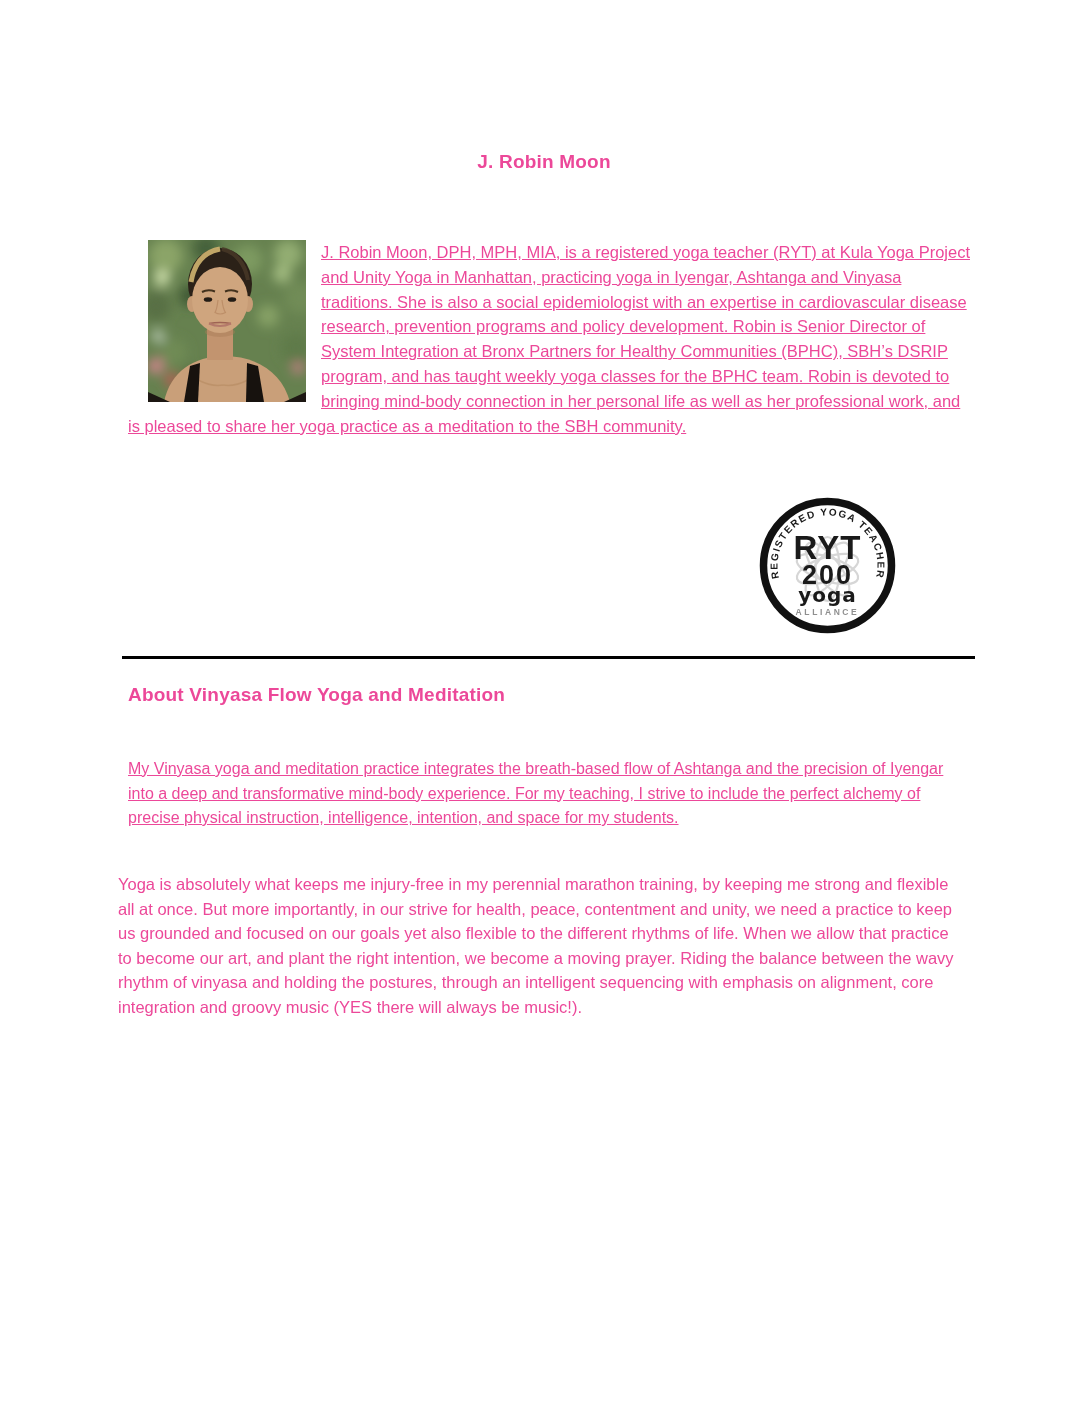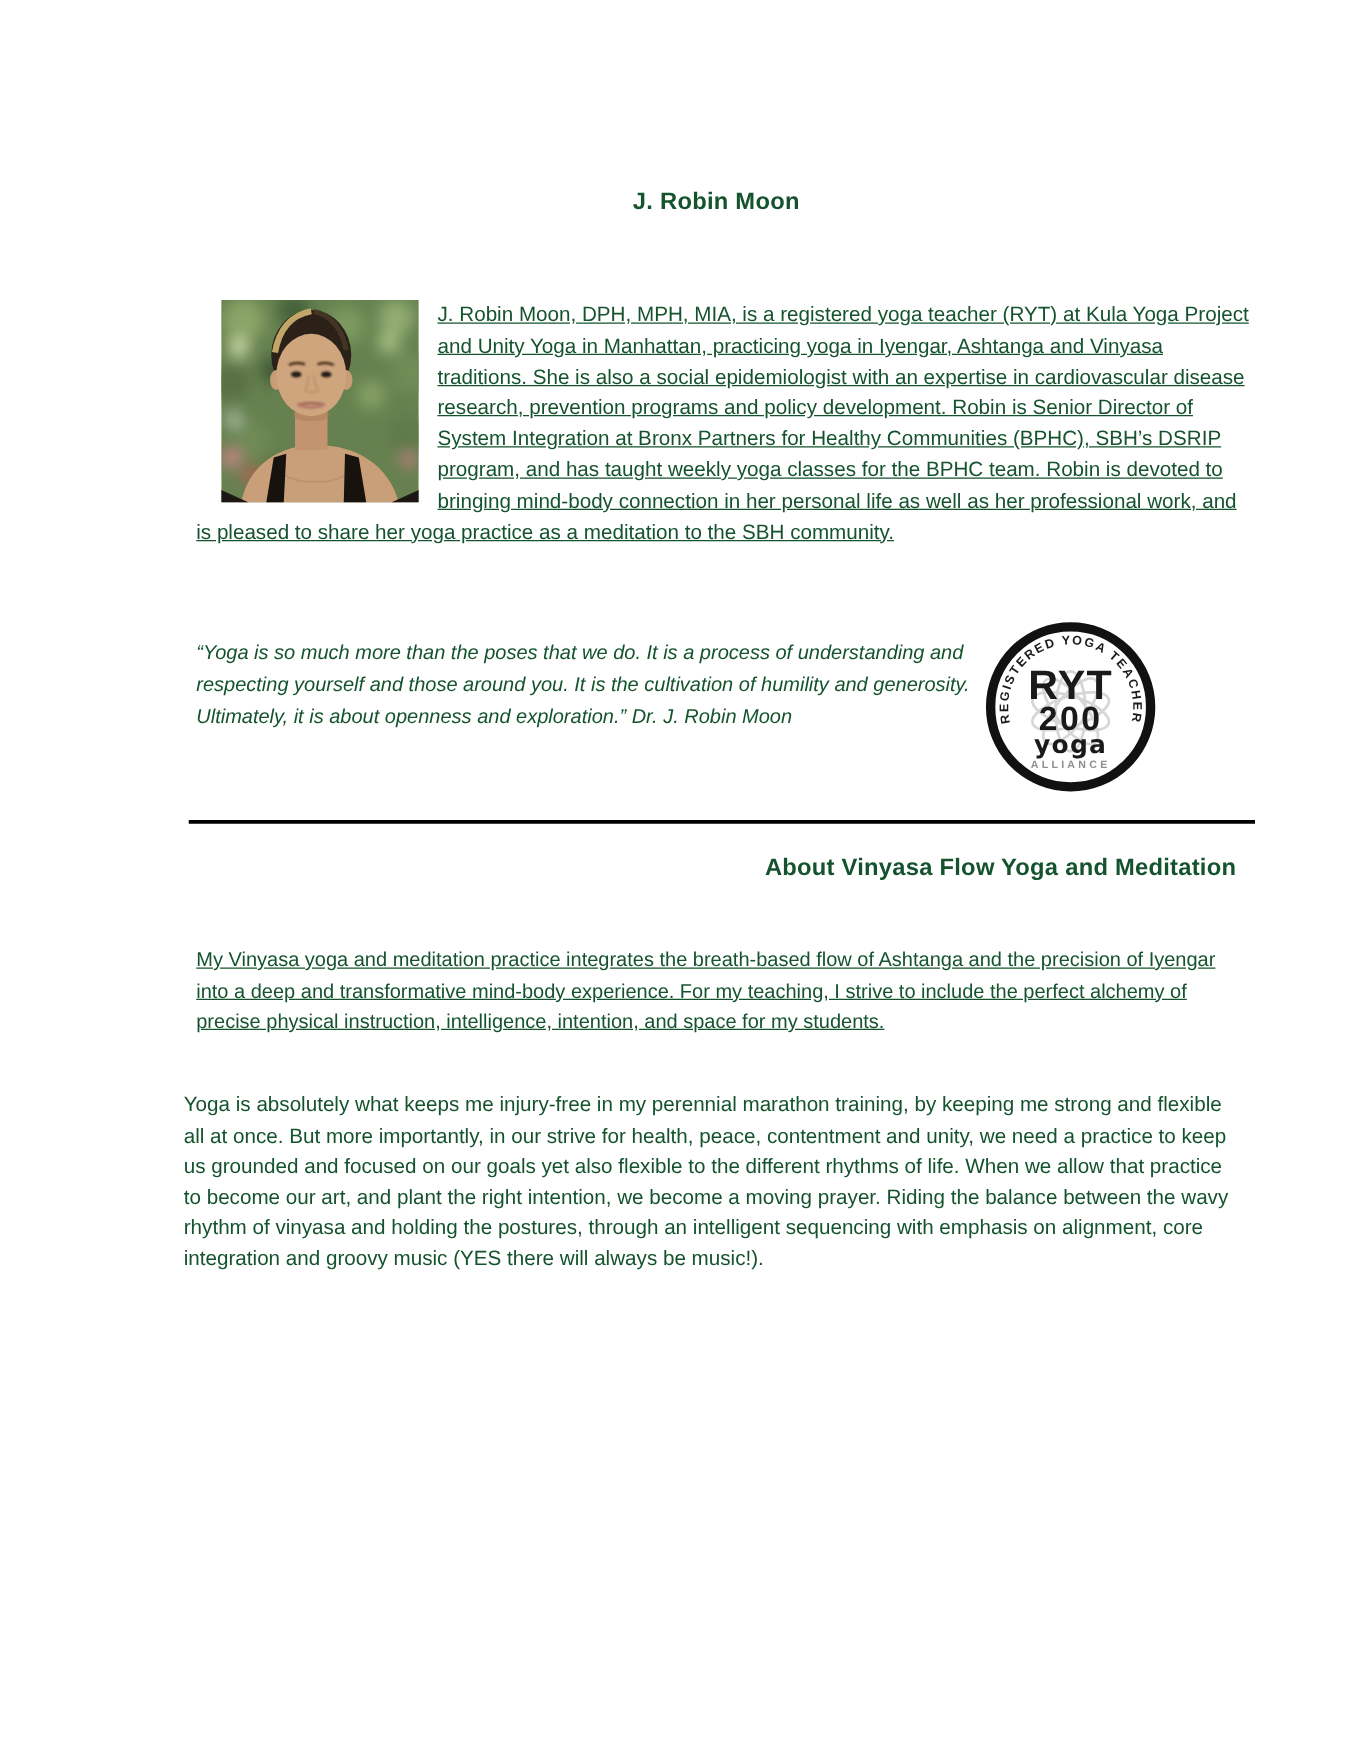--- a/index.html
+++ b/index.html
@@ -1,23 +1,22 @@
 <!DOCTYPE html>
 <html><head>
 <meta charset="utf-8">
 <style>
   html, body { margin:0; padding:0; background:#ffffff; }
   .page {
     position:relative;
     width:988px; height:1408px;
     background:#ffffff;
     font-family:"Liberation Sans", sans-serif;
-    color:#14532d;
+    color:#ec4899;
     overflow:hidden;
-    margin-left:29px;
   }
   .doc-title {
     position:absolute; top:151px; left:128px; width:832px;
     margin:0; text-align:center;
     font-size:19px; font-weight:bold; letter-spacing:0.2px;
   }
   .bio-block {
     position:absolute; top:240px; left:128px; width:845px;
     font-size:16.5px; line-height:24.8px;
   }
@@ -32,21 +31,21 @@
   }
   .badge {
     position:absolute; top:495px; left:757px; width:141px; height:141px;
   }
   .rule {
     position:absolute; top:656px; left:122px; width:853px; height:3px;
     background:#000000; border:none; margin:0;
   }
   .section-heading {
     position:absolute; top:684px; left:128px; width:832px;
-    margin:0; text-align:right;
+    margin:0; text-align:left;
     font-size:19px; font-weight:bold; letter-spacing:0.2px;
   }
   .para-1 {
     position:absolute; top:757px; left:128px; width:842px;
     margin:0; font-size:16px; line-height:24.5px;text-decoration:underline;
   }
   .para-2 {
     position:absolute; top:872px; left:118px; width:842px;
     margin:0; font-size:16.5px; line-height:24.5px;
   }
@@ -120,21 +119,20 @@
           <path d="M 36,162 L 42,126 L 52,123 L 50,162 Z" fill="#17120e"></path>
           <path d="M 98,162 L 99,123 L 110,126 L 116,162 Z" fill="#17120e"></path>
           <path d="M 0,152 L 22,162 L 0,162 Z" fill="#1c1712"></path>
           <path d="M 158,152 L 136,162 L 158,162 Z" fill="#1c1712"></path>
         </g>
       </svg>
     </figure>
     <p>J. Robin Moon, DPH, MPH, MIA, is a registered yoga teacher (RYT) at Kula Yoga Project and Unity Yoga in Manhattan, practicing yoga in Iyengar, Ashtanga and Vinyasa traditions. She is also a social epidemiologist with an expertise in cardiovascular disease research, prevention programs and policy development. Robin is Senior Director of System Integration at Bronx Partners for Healthy Communities (BPHC), SBH’s DSRIP program, and has taught weekly yoga classes for the BPHC team. Robin is devoted to bringing mind-body connection in her personal life as well as her professional work, and is pleased to share her yoga practice as a meditation to the SBH community.</p>
   </div>
 
-  <p class="quote-block">“Yoga is so much more than the poses that we do. It is a process of understanding and respecting yourself and those around you. It is the cultivation of humility and generosity. Ultimately, it is about openness and exploration.” Dr. J. Robin Moon</p>
 
   <div class="badge">
     <svg viewBox="0 0 141 141" width="141" height="141" role="img">
       <circle cx="70.5" cy="70.5" r="64" fill="#ffffff" stroke="#111111" stroke-width="7.5"></circle>
       <g stroke="#d6d6d6" fill="none" stroke-width="2.2">
         <ellipse cx="70.5" cy="74" rx="12" ry="32"></ellipse>
         <ellipse cx="70.5" cy="74" rx="12" ry="32" transform="rotate(38 70.5 74)"></ellipse>
         <ellipse cx="70.5" cy="74" rx="12" ry="32" transform="rotate(-38 70.5 74)"></ellipse>
         <ellipse cx="70.5" cy="74" rx="12" ry="32" transform="rotate(72 70.5 74)"></ellipse>
         <ellipse cx="70.5" cy="74" rx="12" ry="32" transform="rotate(-72 70.5 74)"></ellipse>

